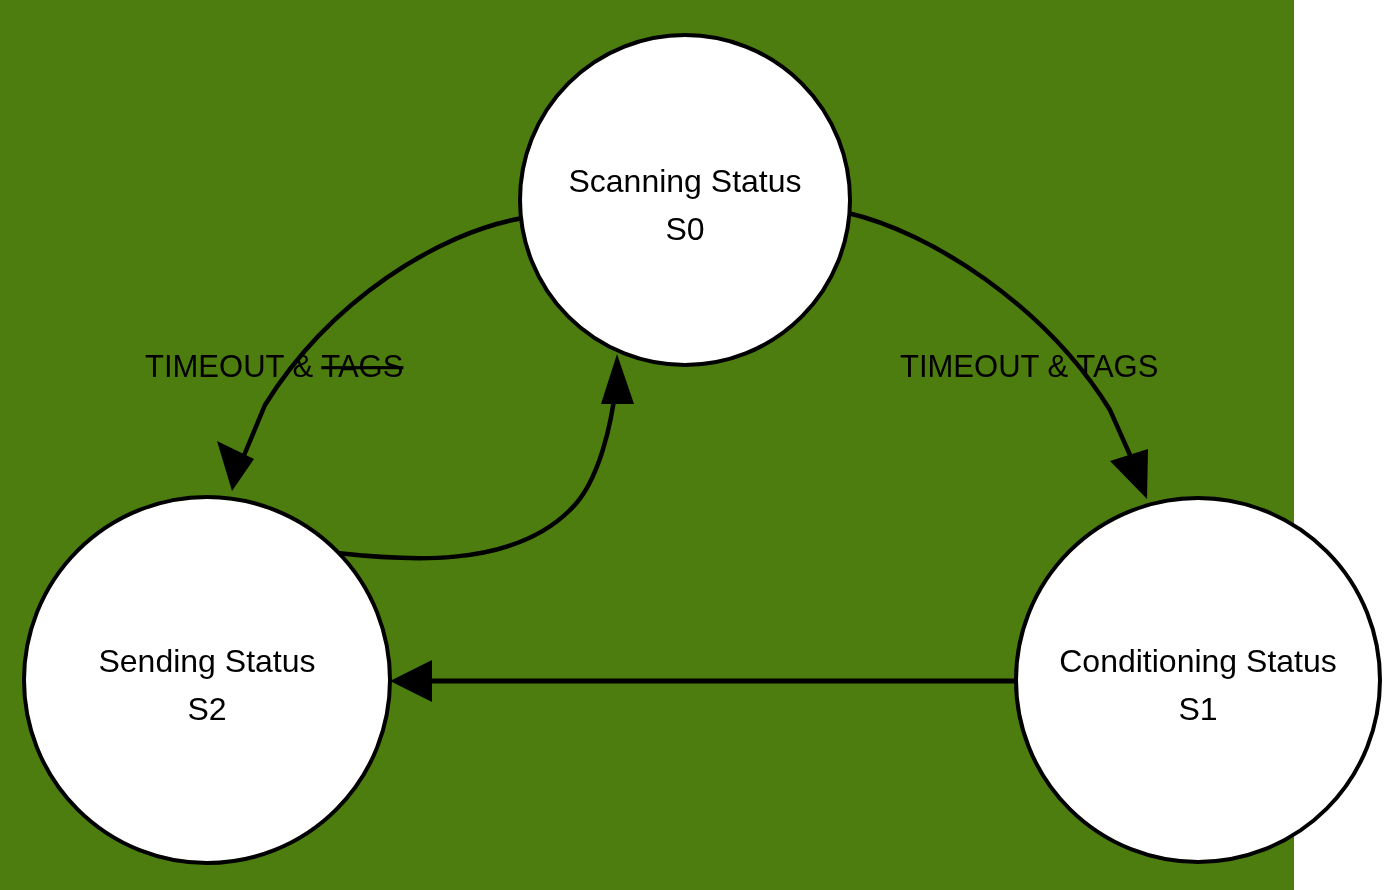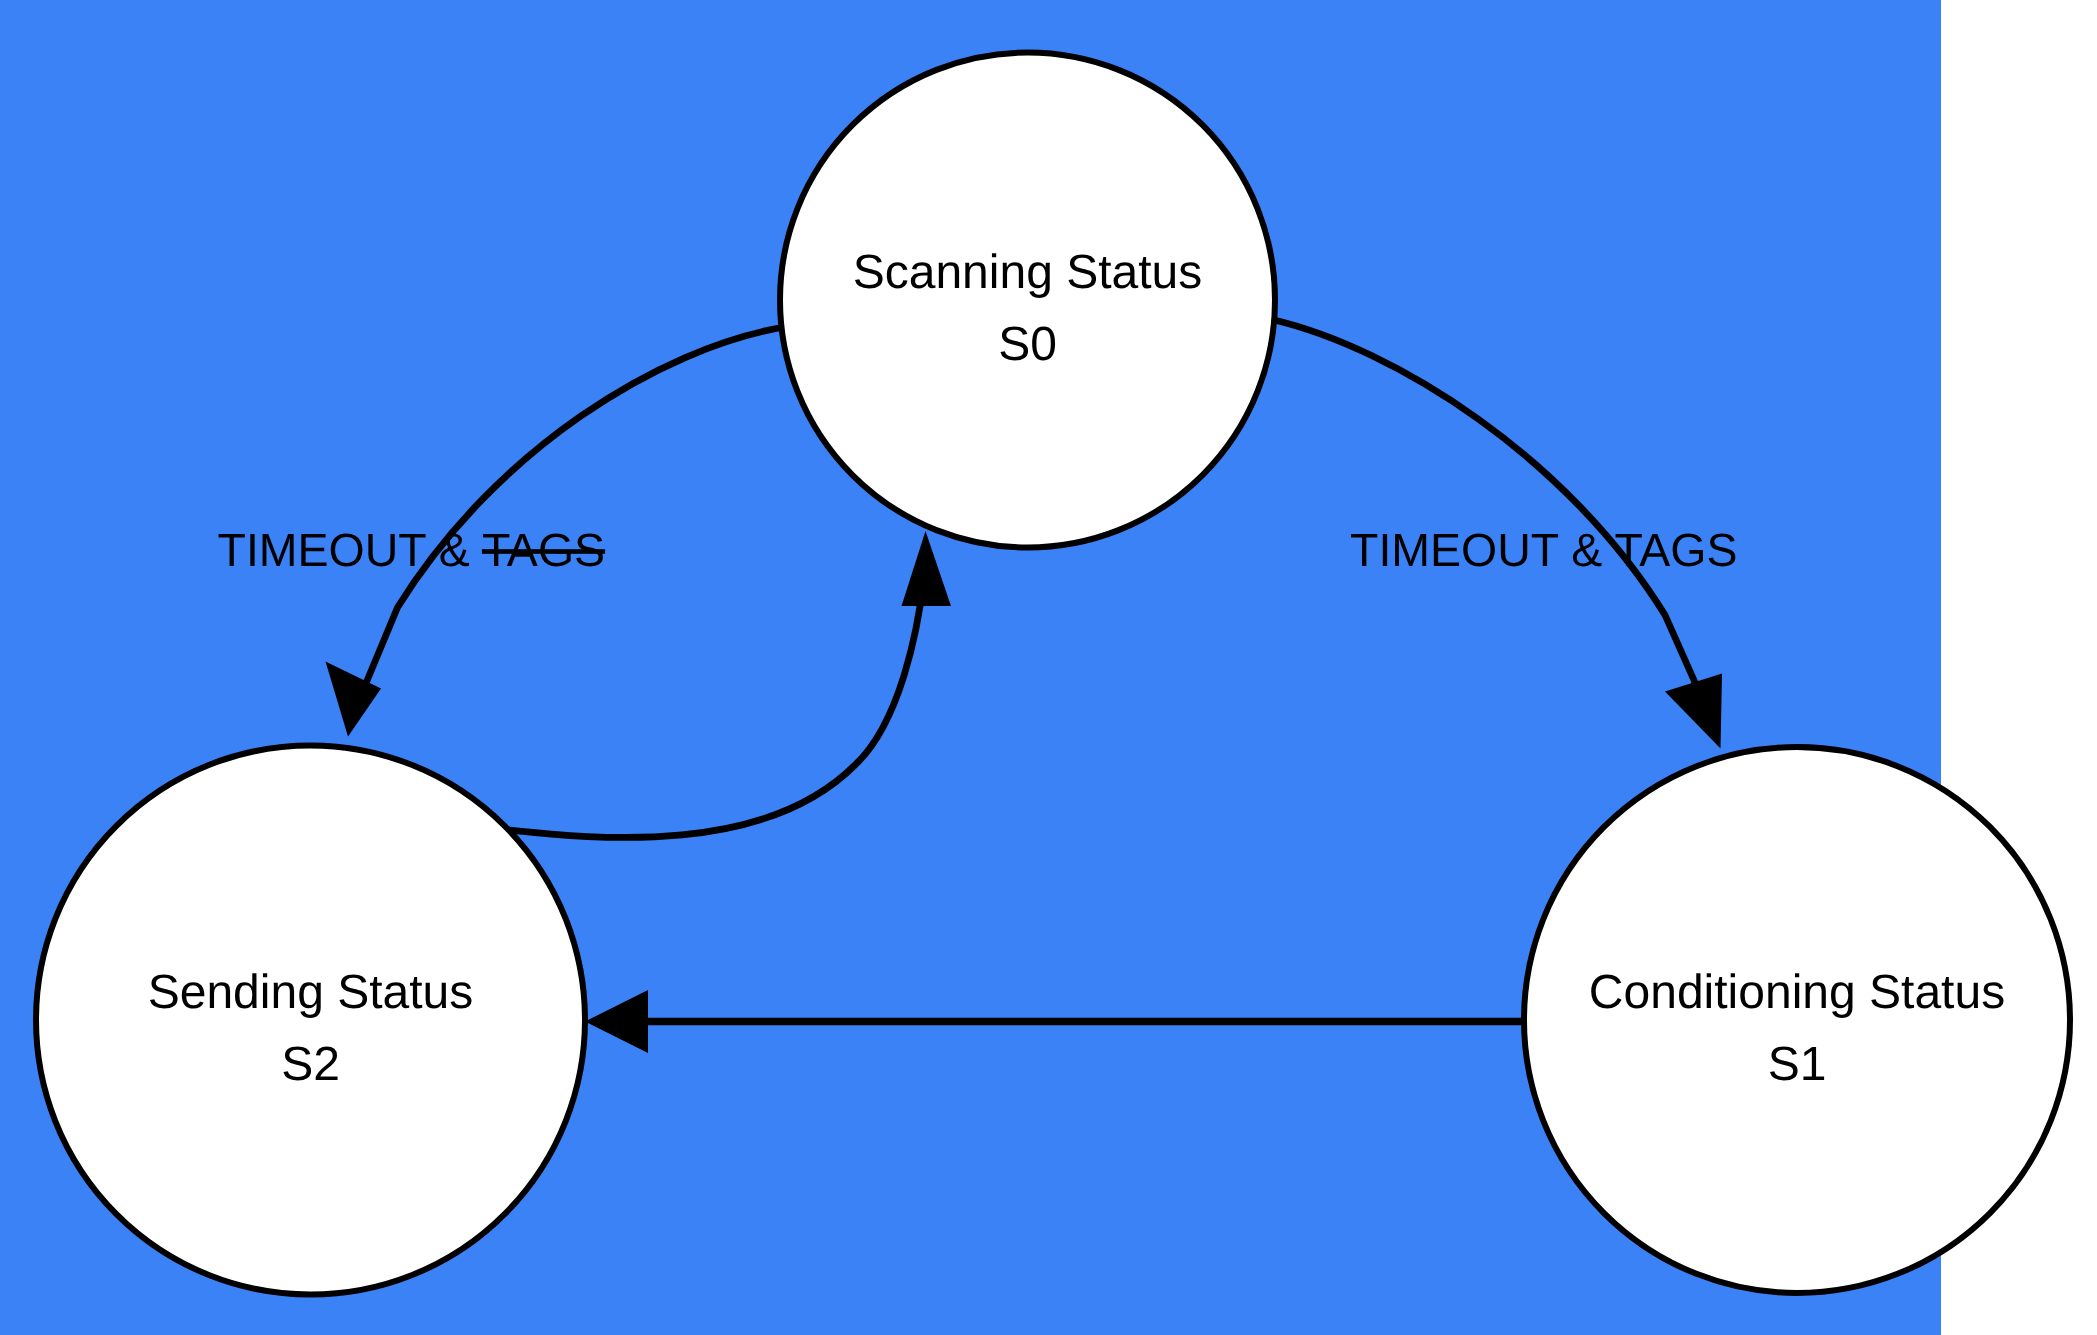--- a/index.html
+++ b/index.html
@@ -11,21 +11,21 @@
   body {
     width: 1398px;
     height: 890px;
     overflow: hidden;
     font-family: "Liberation Sans", sans-serif;
   }
   #diagram-root {
     position: relative;
     width: 1294px;
     height: 890px;
-    background: #3b82f6;
+    background: #4d7c0f;
     text-align: right;
   }
   svg#state-diagram {
     display: block;
     width: 1398px;
     height: 890px;
   }
   .state-circle {
     fill: #ffffff;
     stroke: #000000;

